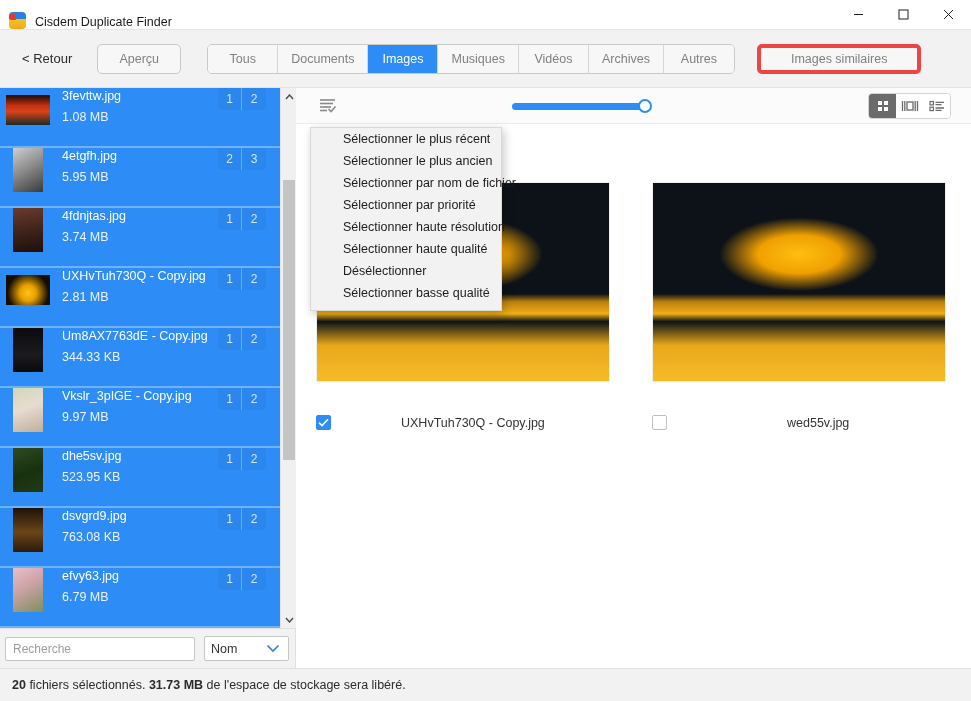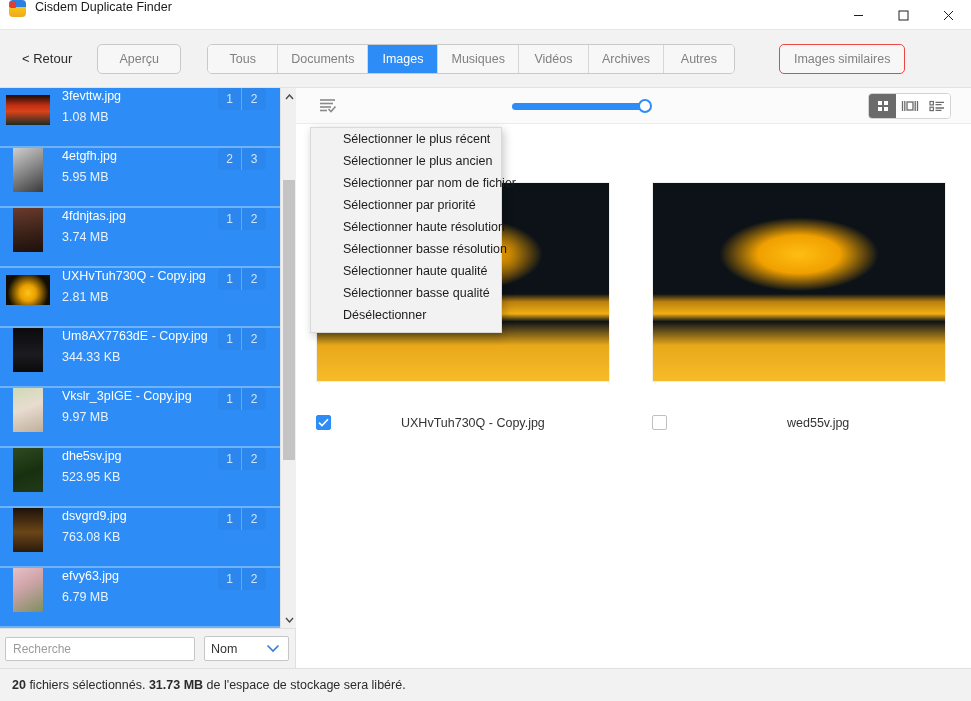--- a/index.html
+++ b/index.html
@@ -13,21 +13,21 @@
     position: relative;
     width: 971px; height: 701px;
     background: #f2f2f2;
   }
 
   
   .titlebar {
     position: absolute; top: 0; left: 0;
     width: 971px; height: 30px;
     background: #ffffff;
-    display: flex; align-items: flex-start;
+    display: flex; align-items: flex-end;
     border-bottom: 1px solid #e6e6e6;
   }
   .app-icon {
     width: 17px; height: 17px; margin-left: 9px;
     border-radius: 4px;
     background: linear-gradient(#2b7fe0 0%, #2b7fe0 42%, #f5c518 42%, #f0a81e 100%);
     position: relative; overflow: hidden;
     flex: none;
   }
   .app-icon::after {
@@ -82,23 +82,23 @@
     min-width: 70px; padding: 0 13px;
     display: flex; align-items: center; justify-content: center;
     font-size: 12.5px; color: #808080;
     border-right: 1px solid #d6d6d6;
     cursor: pointer; white-space: nowrap;
     background: #f7f7f7;
   }
   .seg-item:last-child { border-right: none; }
   .seg-item.active { background: #2d8cf5; color: #ffffff; }
   .similar-btn {
-    margin-left: 44px;
-    height: 30px; padding: 0 14px;
-    border: 1px solid #ef4444; border-radius: 5px;
+    margin-left: 22px;
+    height: 30px; padding: 0 30px;
+    border: 4px solid #ef4444; border-radius: 5px;
     background: #f7f7f7; color: #808080; font-size: 12.5px;
     display: flex; align-items: center; justify-content: center;
     cursor: pointer; white-space: nowrap; flex: none;
   }
 
   
   .sidebar {
     position: absolute; top: 88px; left: 0;
     width: 296px; height: 540px;
     background: #2d8cf5;
@@ -571,24 +571,23 @@
   </div>
 
   <div class="main-bottom-fill"></div>
 
   <div class="ctx-menu" id="ctx-host">
       <div class="ctx-item">Sélectionner le plus récent</div>
       <div class="ctx-item">Sélectionner le plus ancien</div>
       <div class="ctx-item">Sélectionner par nom de fichier</div>
       <div class="ctx-item">Sélectionner par priorité</div>
       <div class="ctx-item">Sélectionner haute résolution</div>
-      <div class="ctx-item">Sélectionner basse résolution</div>
       <div class="ctx-item">Sélectionner haute qualité</div>
+      <div class="ctx-item">Désélectionner</div>
       <div class="ctx-item">Sélectionner basse qualité</div>
-      <div class="ctx-item">Désélectionner</div>
     </div>
 
   <div class="statusbar">
     <div class="status-text">
       <b>20</b>
       <span>fichiers sélectionnés.</span>
       <b>31.73 MB</b>
       <span>de l'espace de stockage sera libéré.</span>
     </div>
   </div>

